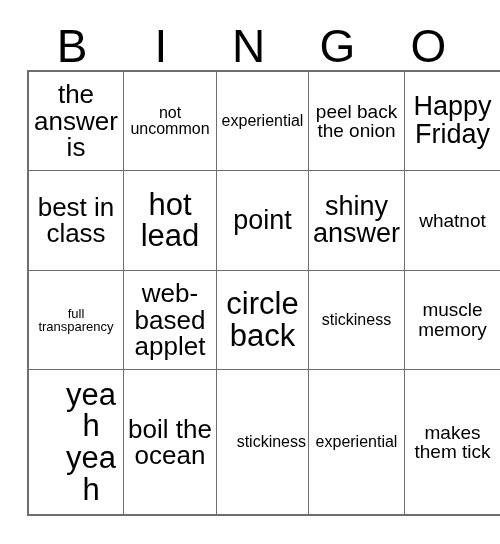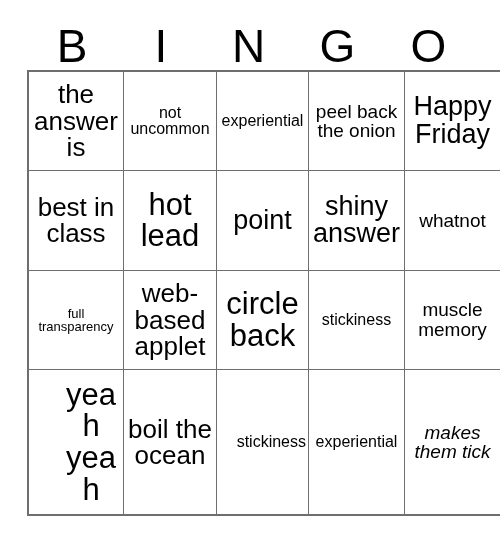--- a/index.html
+++ b/index.html
@@ -123,18 +123,18 @@
         <td class="c1 sz-l" style="border-color: rgb(110, 110, 110);">web-based applet</td>
         <td class="c2 sz-xxl" style="border-color: rgb(110, 110, 110); margin-left: 28px;">circle back</td>
         <td class="c3 sz-s" style="border-color: rgb(110, 110, 110);">stickiness</td>
         <td class="c4 sz-m" style="border-color: rgb(110, 110, 110);">muscle memory</td>
       </tr>
       <tr>
         <td class="c0 sz-xxl" style="border-color: rgb(110, 110, 110); padding-left: 32px;">yeah yeah</td>
         <td class="c1 sz-l" style="border-color: rgb(110, 110, 110);">boil the ocean</td>
         <td class="c2 sz-s" style="border-color: rgb(110, 110, 110); text-align: right;">stickiness</td>
         <td class="c3 sz-s" style="border-color: rgb(110, 110, 110);">experiential</td>
-        <td class="c4 sz-m" style="border-color: rgb(110, 110, 110); font-style: italic;">makes them tick</td>
+        <td class="c4 sz-m" style="border-color: rgb(110, 110, 110);">makes them tick</td>
       </tr>
     </tbody>
   </table>
 
 </div>
 
 </body></html>

